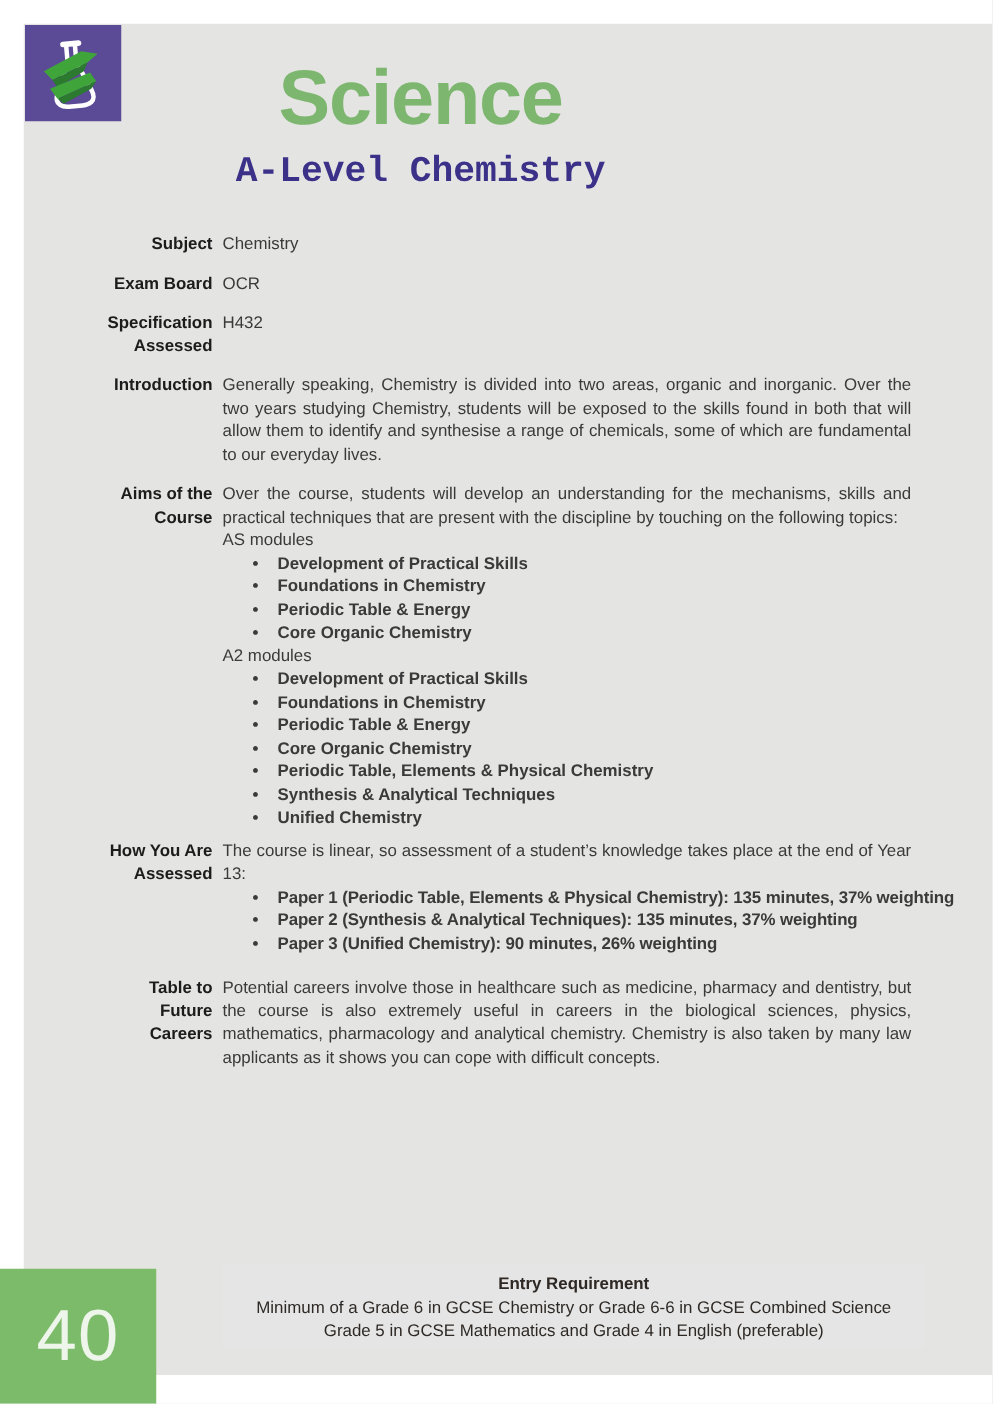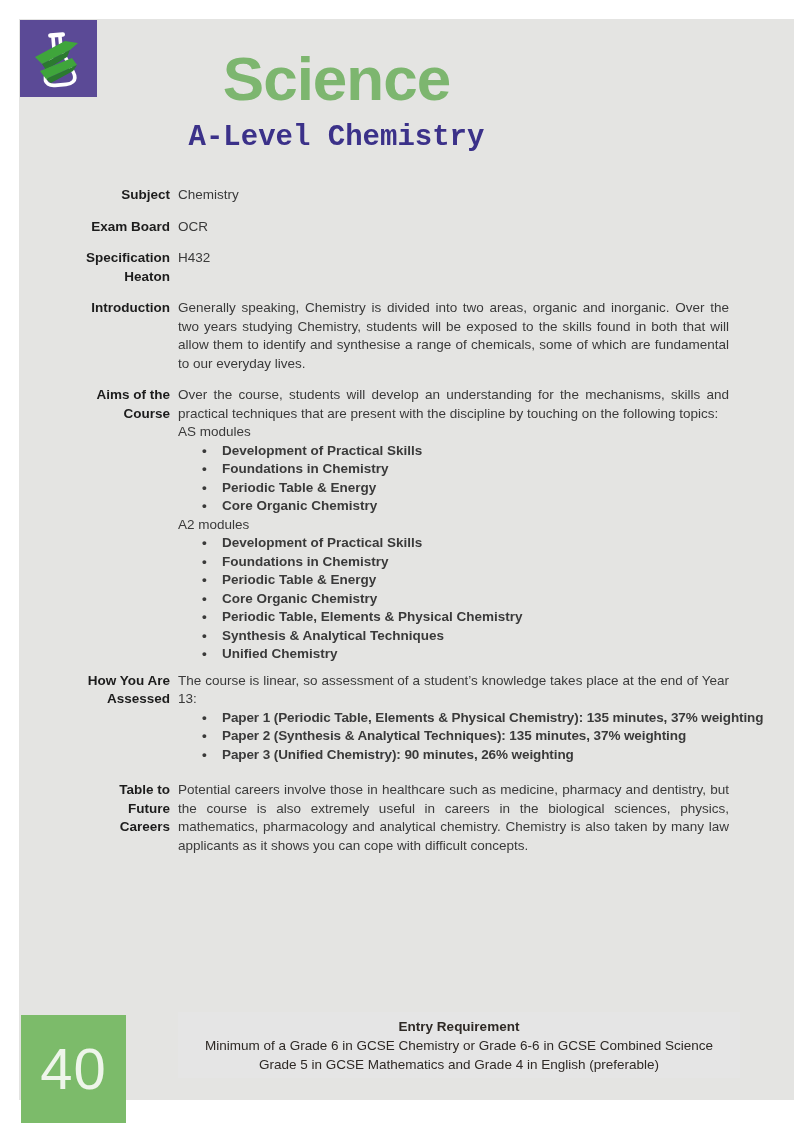--- a/index.html
+++ b/index.html
@@ -46,22 +46,22 @@
   .mb20 { margin-bottom:20px; }
   .module-title { text-align:left; }
   .entry-box {
     position:absolute; left:178px; top:1012px; width:562px; height:66px;
     box-sizing:border-box; padding-top:5px;
     background:#e5e5e5; color:#2e2925;
     text-align:center; font-size:13.5px; line-height:19px;
   }
   .entry-title { font-weight:bold; }
   .page-num-block {
-    position:absolute; left:0; top:1015px; width:105px; height:108px;
-    background:#7cbb6a; color:#eef5ea; text-align:center;margin-left:21px;
+    position:absolute; left:0; top:1015px; width:125px; height:108px;
+    background:#7cbb6a; color:#eef5ea; text-align:center;
   }
   .page-num {
     font-size:58px; line-height:58px; padding-top:25px; letter-spacing:1px;
   }
 </style>
 </head>
 <body>
 
 <div class="page-bg"></div>
 
@@ -87,21 +87,21 @@
 
   <div class="row mb13">
     <div class="lbl">Subject</div>
     <div>Chemistry</div>
   </div>
   <div class="row mb13">
     <div class="lbl">Exam Board</div>
     <div>OCR</div>
   </div>
   <div class="row mb13">
-    <div class="lbl">Specification Heaton</div>
+    <div class="lbl">Specification Assessed</div>
     <div>H432</div>
   </div>
 
   <div class="row mb13">
     <div class="lbl">Introduction</div>
     <p>Generally speaking, Chemistry is divided into two areas, organic and inorganic. Over the two years studying Chemistry, students will be exposed to the skills found in both that will allow them to identify and synthesise a range of chemicals, some of which are fundamental to our everyday lives.</p>
   </div>
 
   <div class="row mb8">
     <div class="lbl">Aims of the Course</div>

